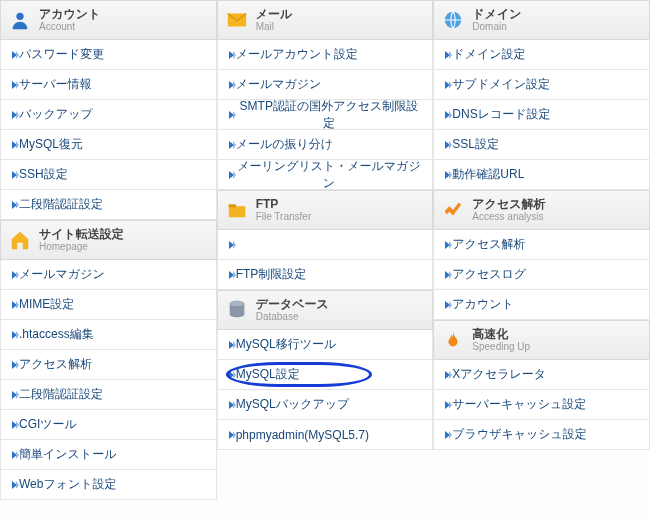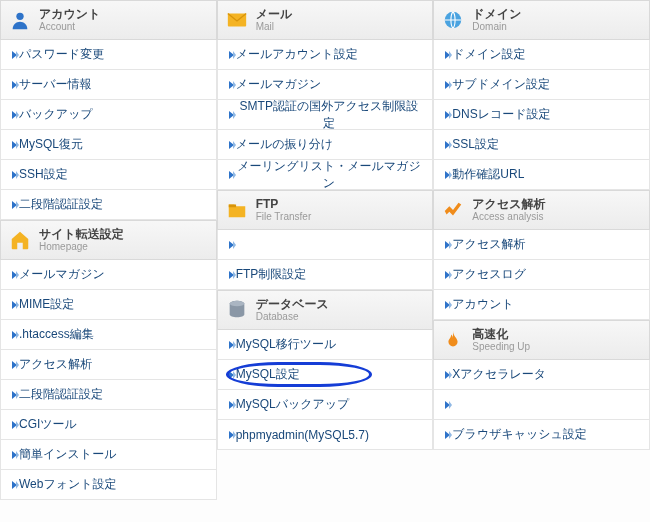--- a/index.html
+++ b/index.html
@@ -438,20 +438,21 @@
         </span>
         <span>Xアクセラレータ</span>
       </div>
       <div class="item">
         <span class="bullet">
           <svg viewBox="0 0 8 8" width="8" height="8">
             <path d="M1 0l5 4-5 4z" fill="#2e73c9"></path>
             <path d="M5 0l3 4-3 4z" fill="#8fb8e4"></path>
           </svg>
         </span>
+        <span>サーバーキャッシュ設定</span>
       </div>
       <div class="item">
         <span class="bullet">
           <svg viewBox="0 0 8 8" width="8" height="8">
             <path d="M1 0l5 4-5 4z" fill="#2e73c9"></path>
             <path d="M5 0l3 4-3 4z" fill="#8fb8e4"></path>
           </svg>
         </span>
         <span>ブラウザキャッシュ設定</span>
       </div>

